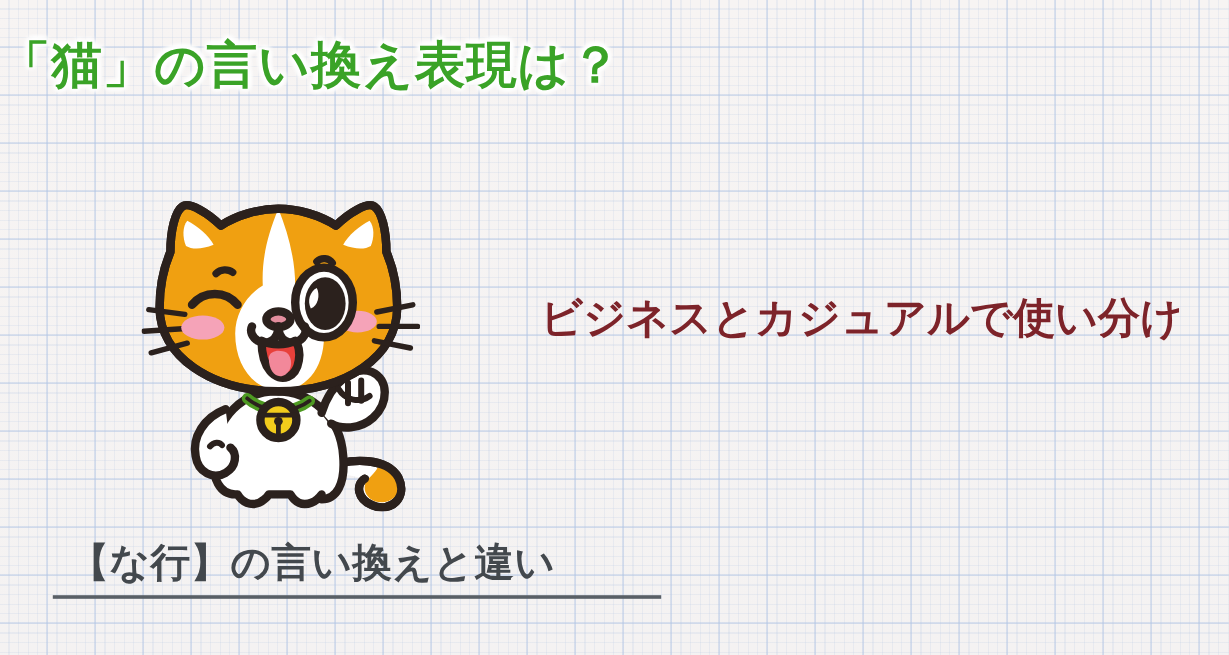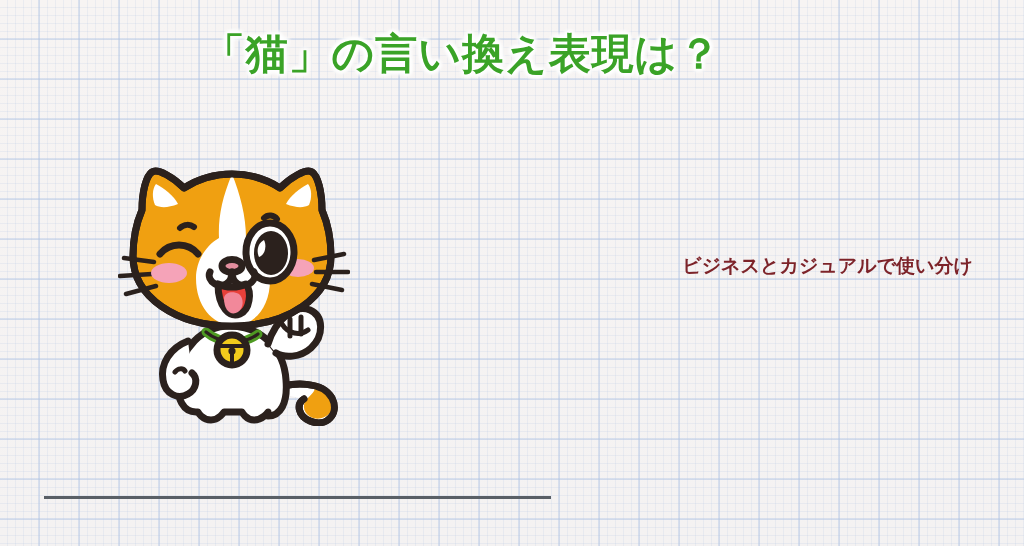--- a/index.html
+++ b/index.html
@@ -44,46 +44,45 @@
          rgba(180,198,226,0.20) 8px),
       
       linear-gradient(to bottom, #f7f4f3 0%, #f4f2f2 100%);
     overflow: hidden;
   }
 
   
   #title {
     position: absolute;
     top: 28px;
-    left: 12px;
+    left: 0;
     width: 900px;
-    text-align: center;
     font-size: 42px;
     line-height: 1.22;
     font-weight: 700;
     letter-spacing: 0.02em;
     color: #3aa327;
     white-space: nowrap;
     text-shadow:
       0 0 6px #ffffff, 0 0 6px #ffffff, 0 0 6px #ffffff,
       2px 0 4px #ffffff, -2px 0 4px #ffffff,
       0 2px 4px #ffffff, 0 -2px 4px #ffffff,
       2px 2px 4px #ffffff, -2px -2px 4px #ffffff,
       2px -2px 4px #ffffff, -2px 2px 4px #ffffff;
   }
 
   
   #subtitle {
     position: absolute;
     top: 240px;
-    left: 385px;
+    left: 424px;
     width: 588px;
-    text-align: right;
+    text-align: center;
     color: #7d2329;
-    font-size: 19px;
+    font-size: 35px;
     font-weight: 700;
     line-height: 52px;
     white-space: nowrap;
   }
   #subtitle .sub-line { display: block; }
 
   
   #bottom-heading {
     position: absolute;
     left: 58px;
@@ -221,15 +220,16 @@
                  C120 130 108 130 100 126 Z" fill="#e8403a"></path>
         <path d="M106 140 C106 154 114 158 120 154 C126 150 126 140 121 136 C115 133 107 134 106 140 Z" fill="#f2889a" stroke="none"></path>
       </g>
     </svg>
   </div>
 
   <div id="subtitle">
     <span class="sub-line">ビジネスとカジュアルで使い分け</span>
   </div>
 
+  <div id="bottom-heading">【な行】の言い換えと違い</div>
   <div id="bottom-rule"></div>
 
 </div>
 
 </body></html>

